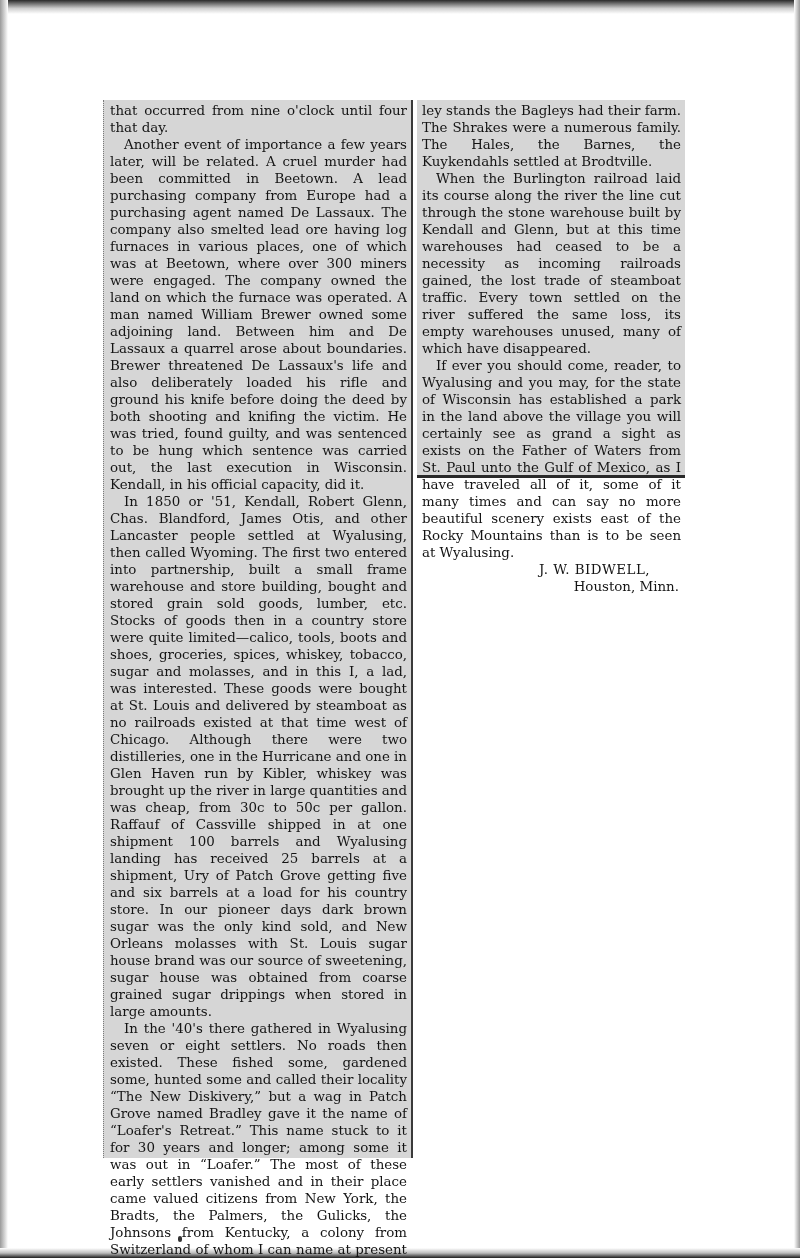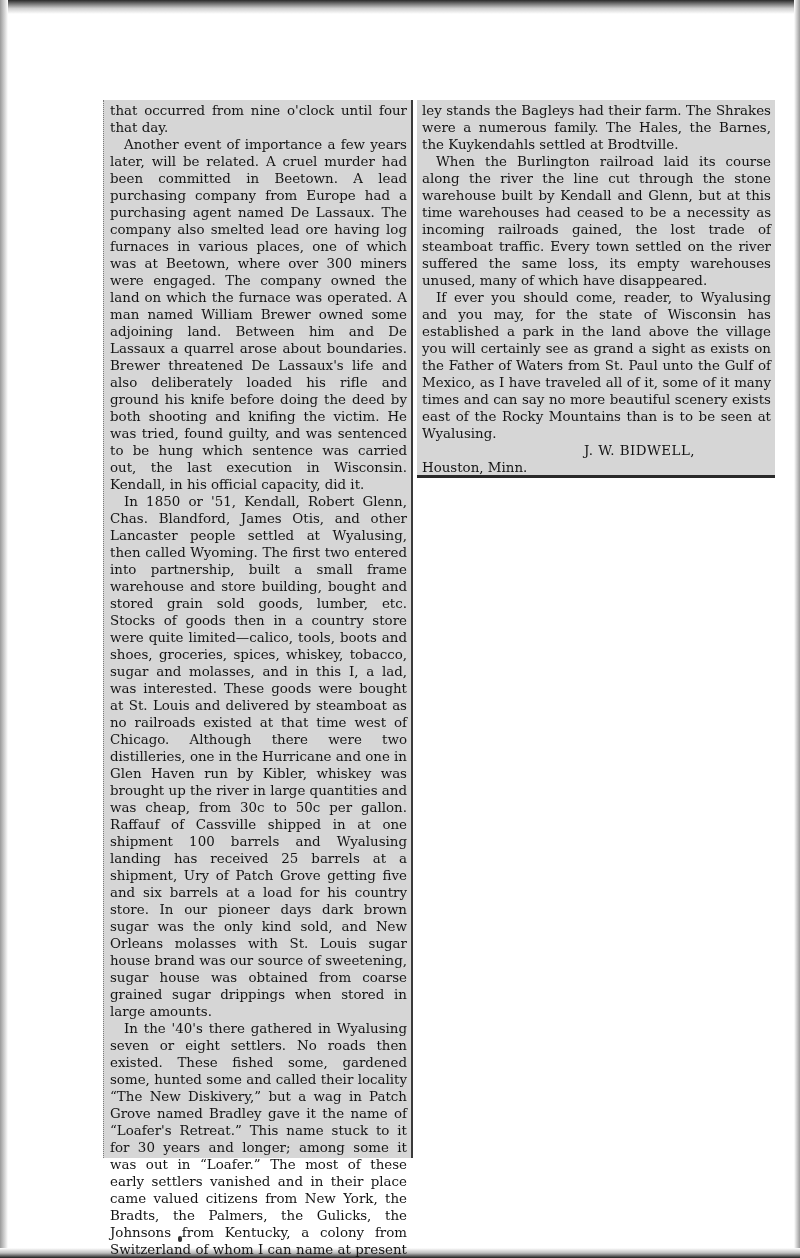--- a/index.html
+++ b/index.html
@@ -32,34 +32,34 @@
     line-height: 17px;
     box-sizing: border-box;
   }
   .col-left {
     left: 103px; top: 100px; width: 310px; height: 1058px;
     padding: 2px 4px 0 6px;
     border-left: 1px dotted #7a7a7a;
     border-right: 2px solid #3a3a3a;
   }
   .col-right {
-    left: 417px; top: 100px; width: 358px; height: 378px;
+    left: 417px; top: 100px; width: 268px; height: 378px;
     padding: 2px 4px 0 5px;
     border-bottom: 3px solid #2a2a2a;
   }
   .para {
     margin: 0; text-align: justify; text-indent: 0;
     hyphens: manual;
   }
   .para.indent { text-indent: 14px; }
   .signature {
     margin: 0; padding-left: 86px; letter-spacing: 0.5px; text-align: center;
   }
   .location {
-    margin: 0; text-align: left; padding-right: 2px;
+    margin: 0; text-align: right; padding-right: 2px;
   }
   .page-mark {
     position: absolute; left: 178px; top: 1236px;
     width: 4px; height: 6px; background: #333; border-radius: 2px;
   }
 </style>
 </head>
 <body>
 
 <div class="page-edge-top"></div>

